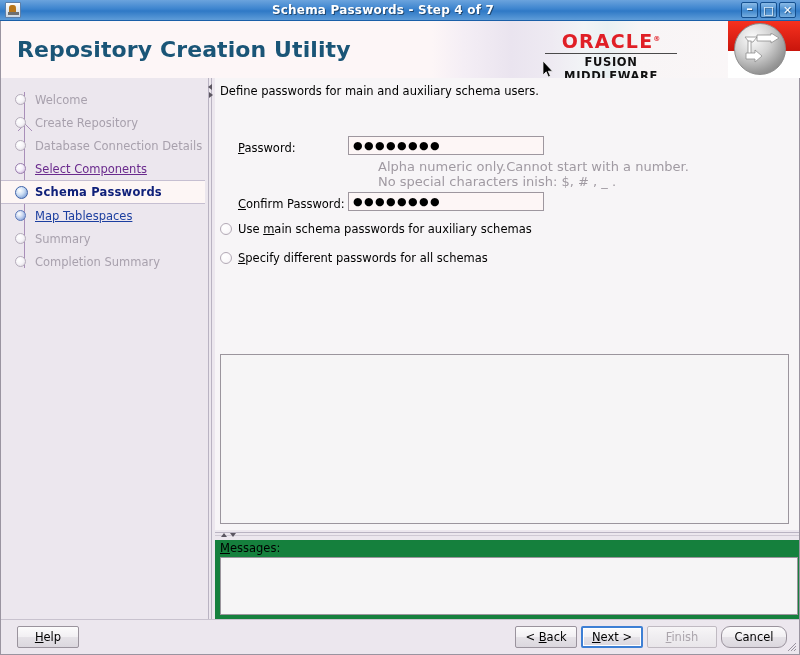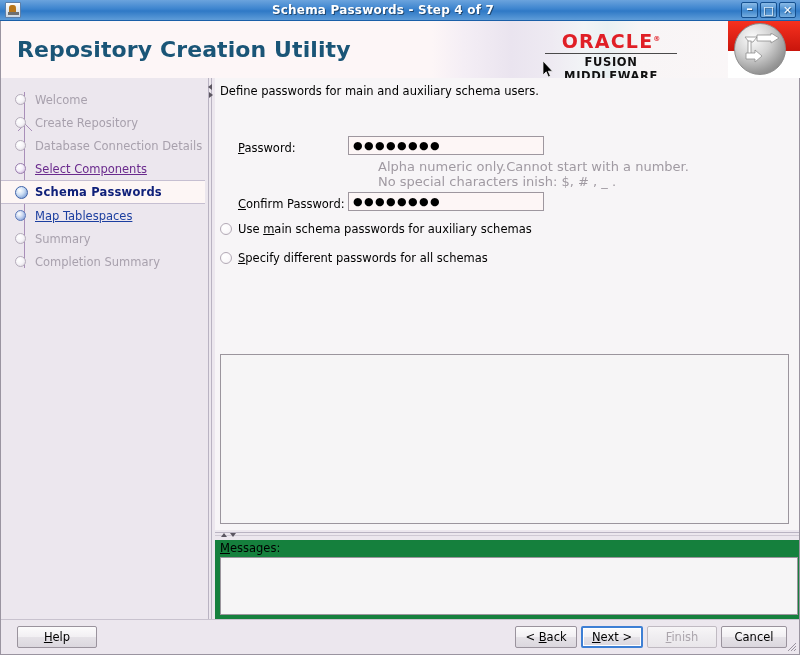--- a/index.html
+++ b/index.html
@@ -625,37 +625,37 @@
 
       <div class="messages-label">
         <span class="mn">M</span>essages:
       </div>
       <div class="messages-box"></div>
 
     </div>
   </div>
 
   <div class="footer">
-    <div class="btn" style="left:16px; top:6px; width:80px;">
+    <div class="btn" style="left:16px; top:6px; width:62px;">
       <span><span class="mn">H</span>elp</span>
     </div>
 
     <div class="btn" style="left:514px; top:6px; width:62px;">
       <span>&lt; <span class="mn">B</span>ack</span>
     </div>
 
     <div class="btn focused" style="left:580px; top:6px; width:62px;">
       <span><span class="mn">N</span>ext &gt;</span>
     </div>
 
     <div class="btn disabled" style="left:646px; top:6px; width:70px;">
       <span><span class="mn">F</span>inish</span>
     </div>
 
-    <div class="btn" style="left:720px; top:6px; width:66px;">
+    <div class="btn" style="left:720px; top:6px; width:66px;border-radius:9px;">
       <span>Cancel</span>
     </div>
 
     <svg class="resize-grip" viewBox="0 0 12 12">
       <g stroke="#9a94a0" stroke-width="1">
         <line x1="11" y1="3" x2="3" y2="11"></line>
         <line x1="11" y1="6" x2="6" y2="11"></line>
         <line x1="11" y1="9" x2="9" y2="11"></line>
       </g>
     </svg>

